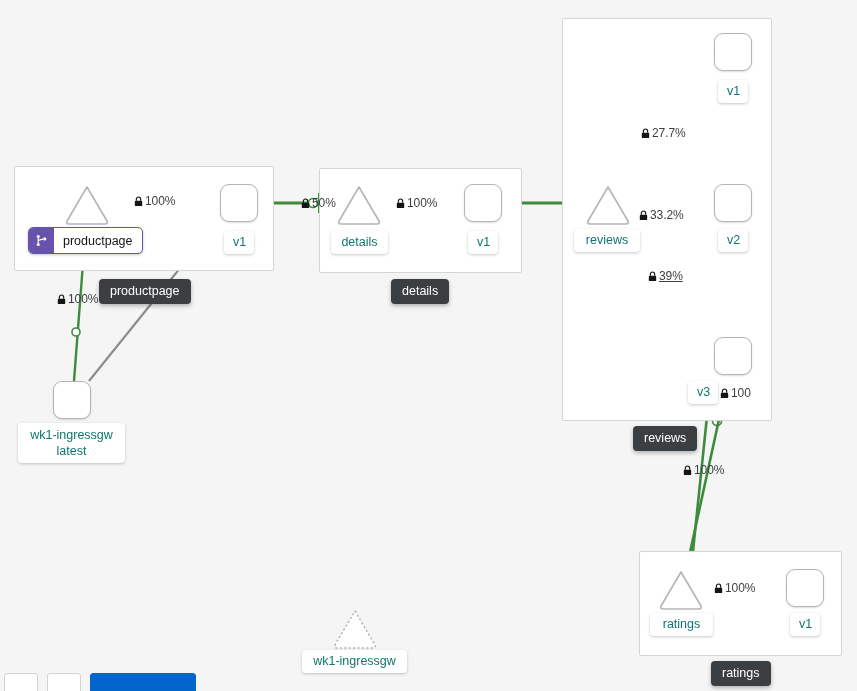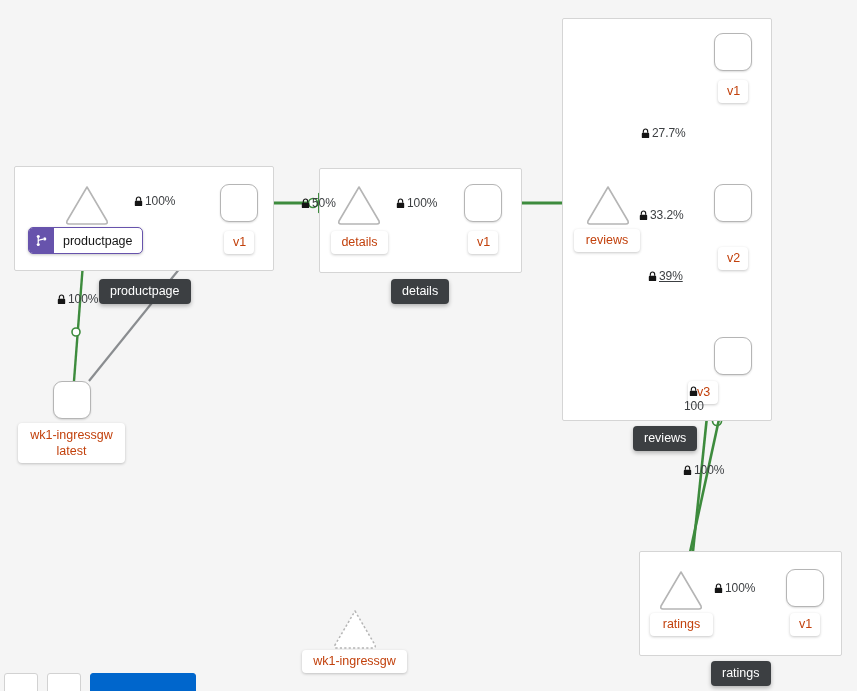--- a/index.html
+++ b/index.html
@@ -43,21 +43,21 @@
   .node-tri {
     position: absolute;
     width: 46px; height: 42px;
   }
   .node-tri svg { display:block; width:46px; height:42px; }
 
   
   .chip {
     position: absolute;
     background: #ffffff;
-    color: #c2410c;
+    color: #0f766e;
     font-size: 12.5px;
     line-height: 15px;
     padding: 4px 9px;
     border-radius: 4px;
     white-space: nowrap;
     box-shadow: 0 1px 3px rgba(0,0,0,.22);
     text-align: center;
     box-sizing: border-box;
   }
   .chip.two-line { line-height: 16px; }
@@ -253,21 +253,21 @@
     <svg viewBox="0 0 46 42" xmlns="http://www.w3.org/2000/svg">
       <path d="M23 3 L43 37 Q44 40 41 40 L5 40 Q2 40 3 37 Z" fill="#ffffff" stroke="#b5b5b5" stroke-width="1.6" stroke-linejoin="round"></path>
     </svg>
   </div>
   <div class="chip" style="left:574px; top:229px; width:66px;">reviews</div>
 
   <div class="node-box" style="left:714px; top:33px;"></div>
   <div class="chip" style="left:718px; top:80px; width:30px;">v1</div>
 
   <div class="node-box" style="left:714px; top:184px;"></div>
-  <div class="chip" style="left:718px; top:247px; width:30px;">v2</div>
+  <div class="chip" style="left:718px; top:229px; width:30px;">v2</div>
 
   <div class="node-box" style="left:714px; top:337px;"></div>
   <div class="chip" style="left:688px; top:381px; width:30px;">v3</div>
 
   <div class="node-tri" style="left:658px; top:569px;">
     <svg viewBox="0 0 46 42" xmlns="http://www.w3.org/2000/svg">
       <path d="M23 3 L43 37 Q44 40 41 40 L5 40 Q2 40 3 37 Z" fill="#ffffff" stroke="#b5b5b5" stroke-width="1.6" stroke-linejoin="round"></path>
     </svg>
   </div>
   <div class="chip" style="left:650px; top:613px; width:63px;">ratings</div>
@@ -331,21 +331,21 @@
   </div>
 
   <div class="elabel" style="left:648px; top:269px;text-decoration:underline;">
     <svg class="lock" width="9" height="11" viewBox="0 0 10 12" xmlns="http://www.w3.org/2000/svg">
       <path d="M2.6 5.2 V3.4 A2.4 2.4 0 0 1 7.4 3.4 V5.2" fill="none" stroke="#151515" stroke-width="1.3"></path>
       <rect x="0.9" y="5.2" width="8.2" height="5.9" rx="1" fill="#151515"></rect>
     </svg>
     <span class="pct">39%</span>
   </div>
 
-  <div class="elabel" style="left:684px; top:386px;flex-direction:column;">
+  <div class="elabel" style="left:720px; top:386px;">
     <svg class="lock" width="9" height="11" viewBox="0 0 10 12" xmlns="http://www.w3.org/2000/svg">
       <path d="M2.6 5.2 V3.4 A2.4 2.4 0 0 1 7.4 3.4 V5.2" fill="none" stroke="#151515" stroke-width="1.3"></path>
       <rect x="0.9" y="5.2" width="8.2" height="5.9" rx="1" fill="#151515"></rect>
     </svg>
     <span class="pct">100</span>
   </div>
 
   <div class="elabel" style="left:683px; top:463px;">
     <svg class="lock" width="9" height="11" viewBox="0 0 10 12" xmlns="http://www.w3.org/2000/svg">
       <path d="M2.6 5.2 V3.4 A2.4 2.4 0 0 1 7.4 3.4 V5.2" fill="none" stroke="#151515" stroke-width="1.3"></path>

